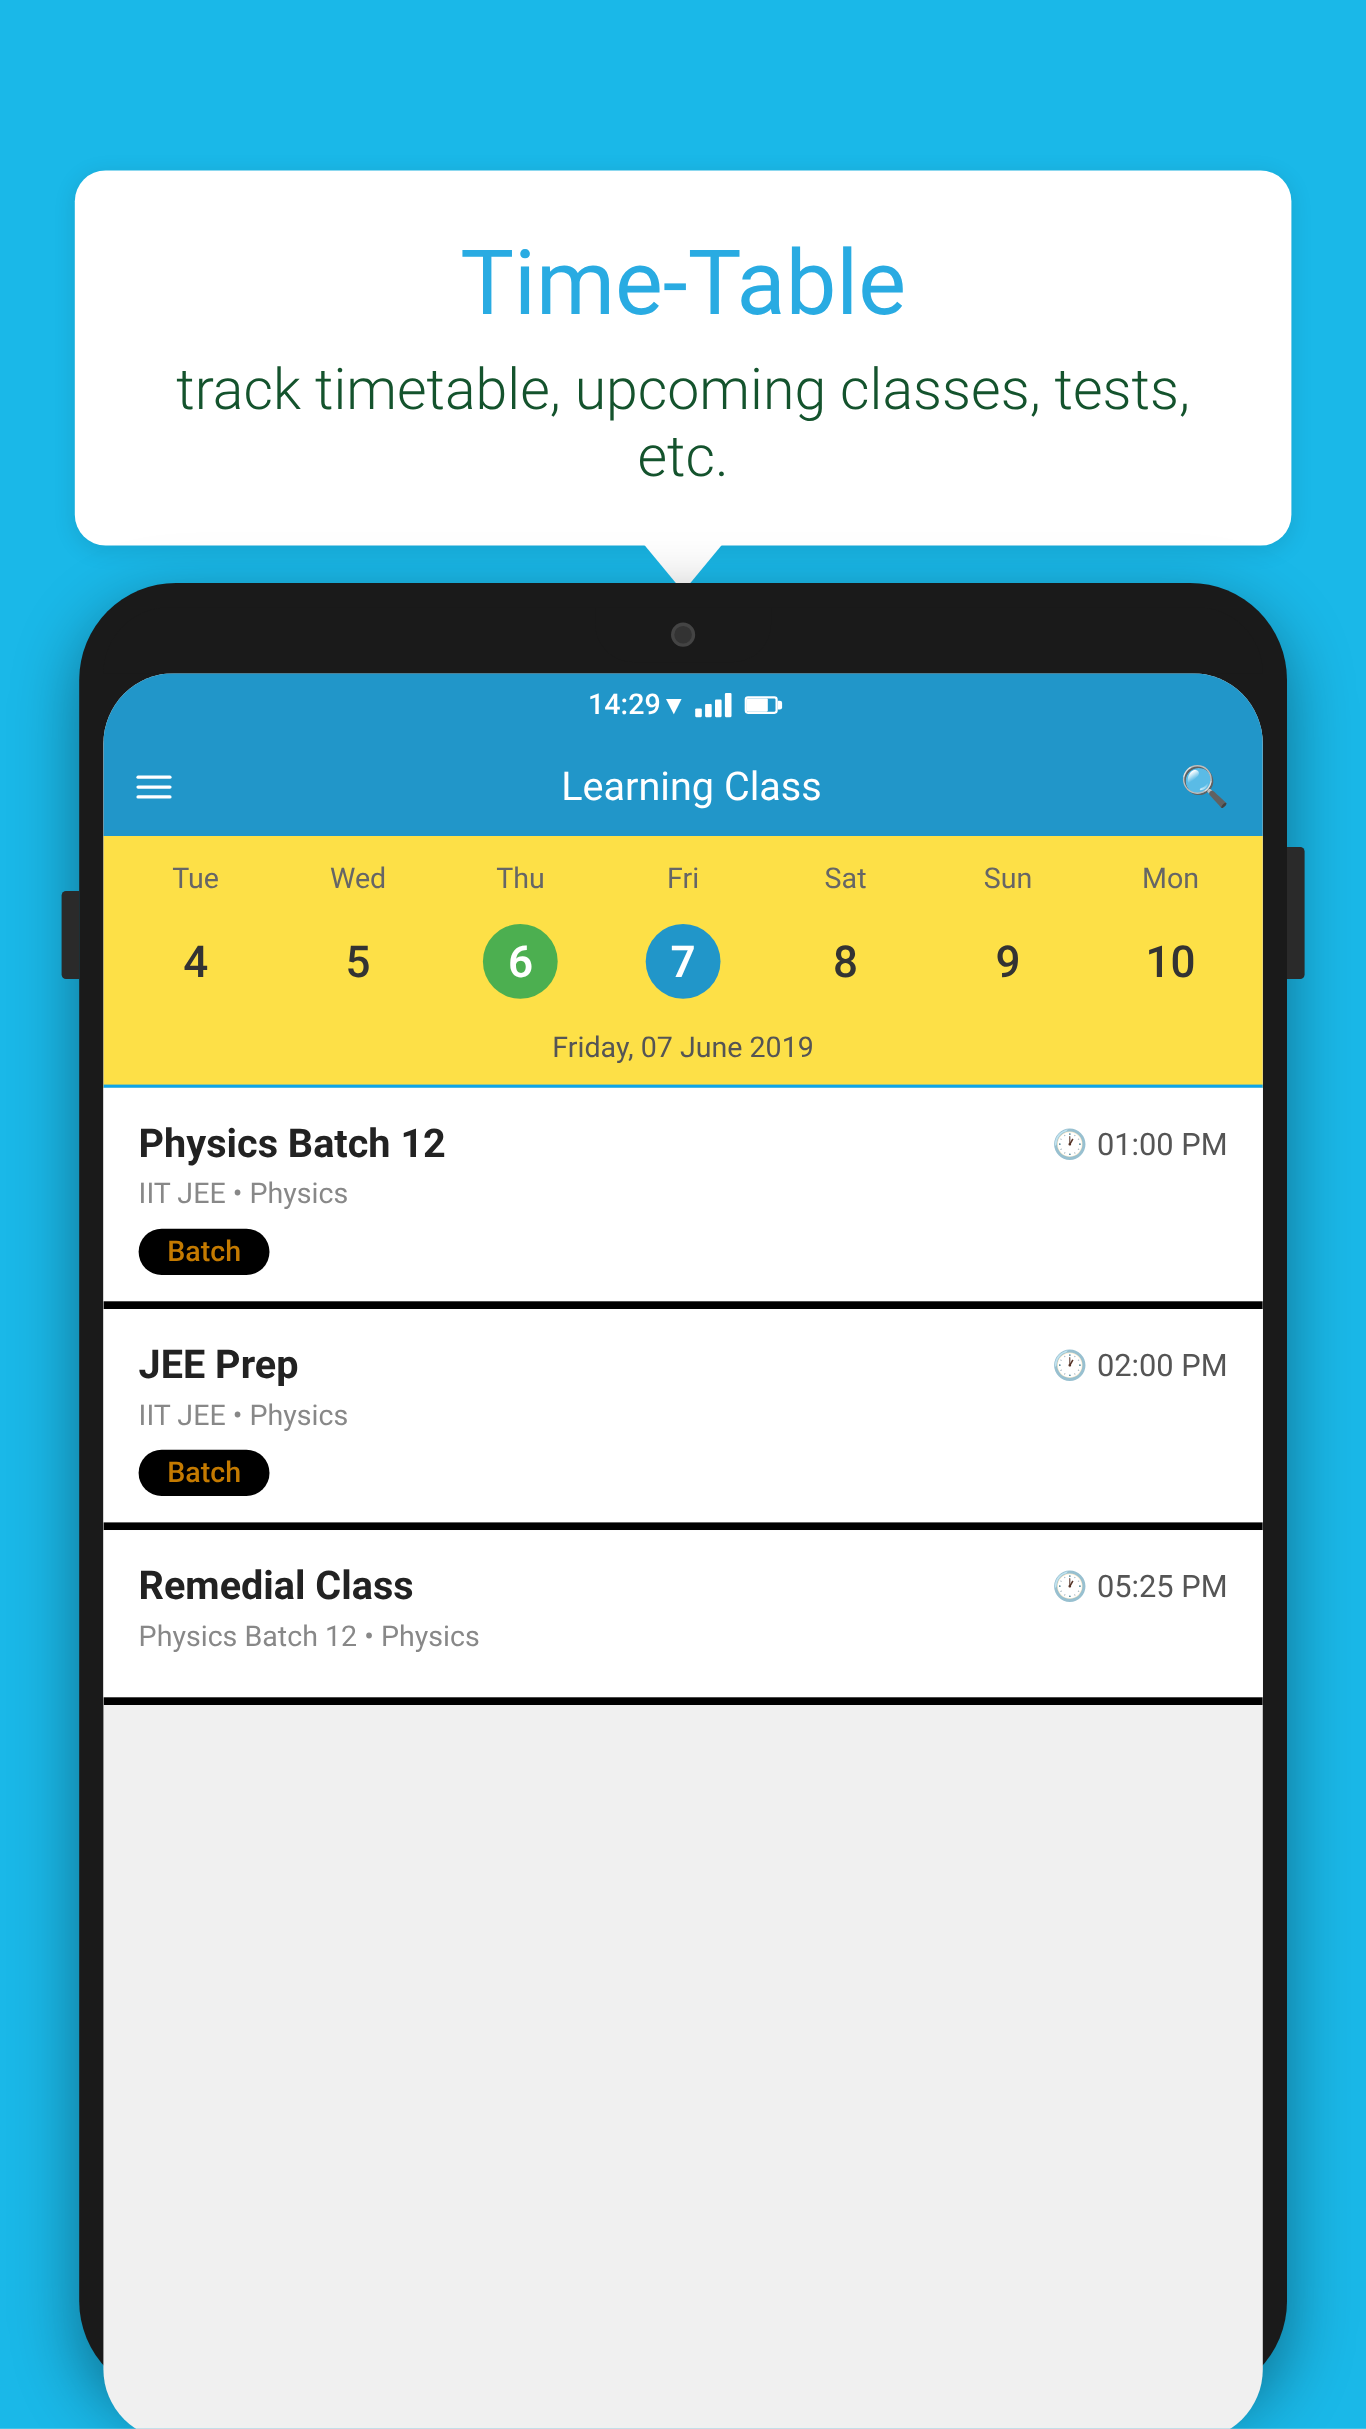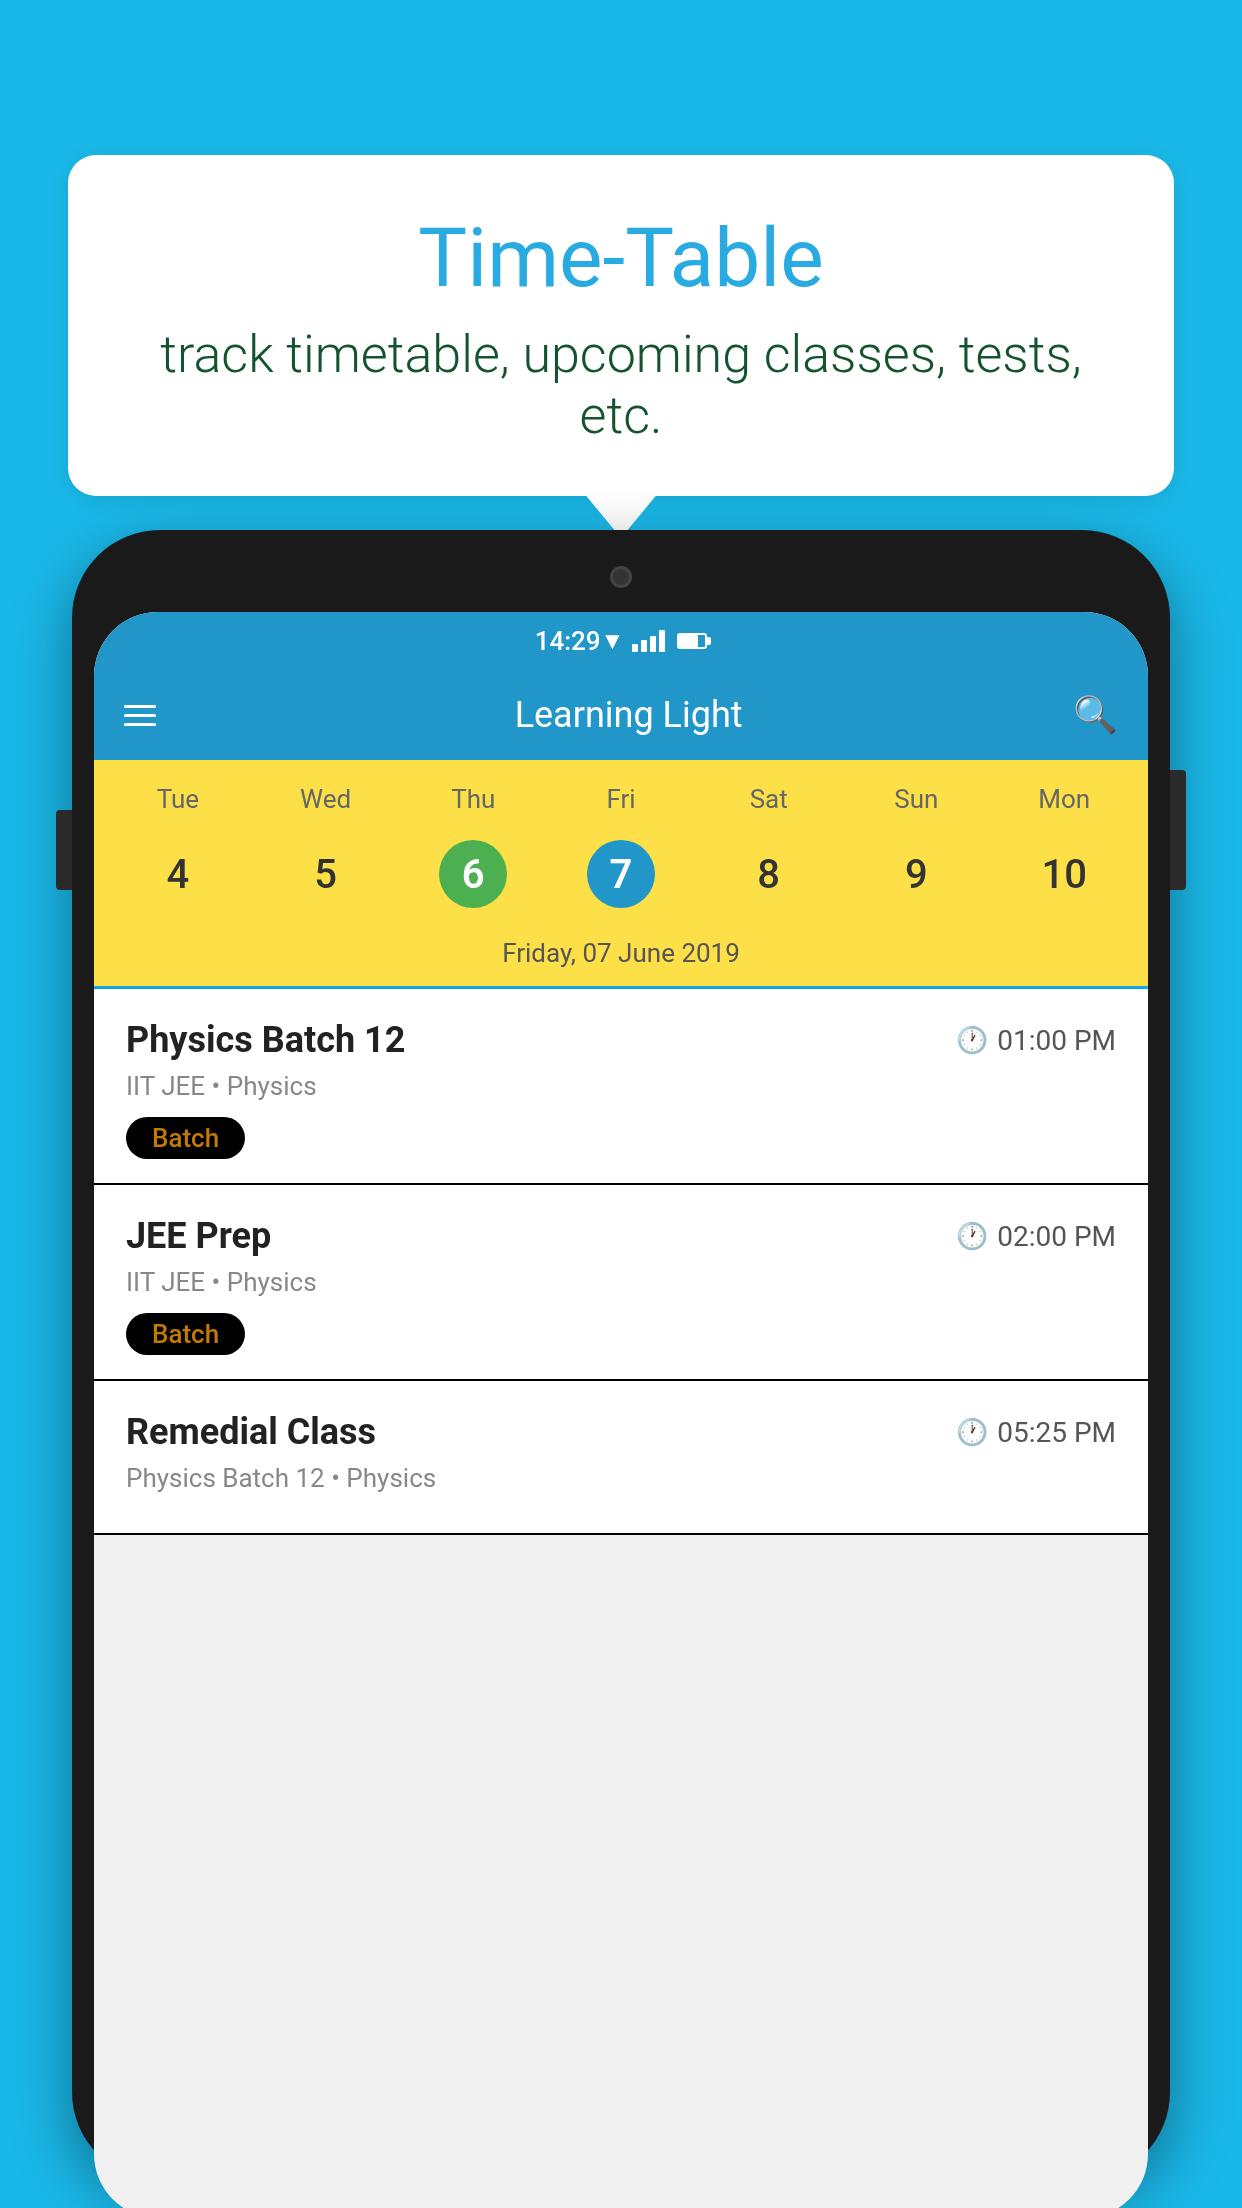--- a/index.html
+++ b/index.html
@@ -314,21 +314,21 @@
       border-bottom: 3px solid #0ea5e9;
     }
 
     
     .schedule-list {
       background: white;
     }
 
     .schedule-item {
       padding: 30px 32px 24px;
-      border-bottom: 2px solid #000000;
+      border-bottom: 7px solid #000000;
       background: white;
     }
 
     .schedule-item-header {
       display: flex;
       justify-content: space-between;
       align-items: center;
       margin-bottom: 10px;
     }
 
@@ -400,21 +400,21 @@
             </div>
           </div>
         </div>
 
         <div class="app-header">
           <div class="hamburger-icon">
             <div class="hamburger-line"></div>
             <div class="hamburger-line"></div>
             <div class="hamburger-line"></div>
           </div>
-          <span class="app-title">Learning Light</span>
+          <span class="app-title">Learning Class</span>
           <span class="search-icon-btn">🔍</span>
         </div>
 
         <div class="calendar-strip">
           <div class="day-headers">
             <div class="day-header">Tue</div>
             <div class="day-header">Wed</div>
             <div class="day-header">Thu</div>
             <div class="day-header">Fri</div>
             <div class="day-header">Sat</div>

